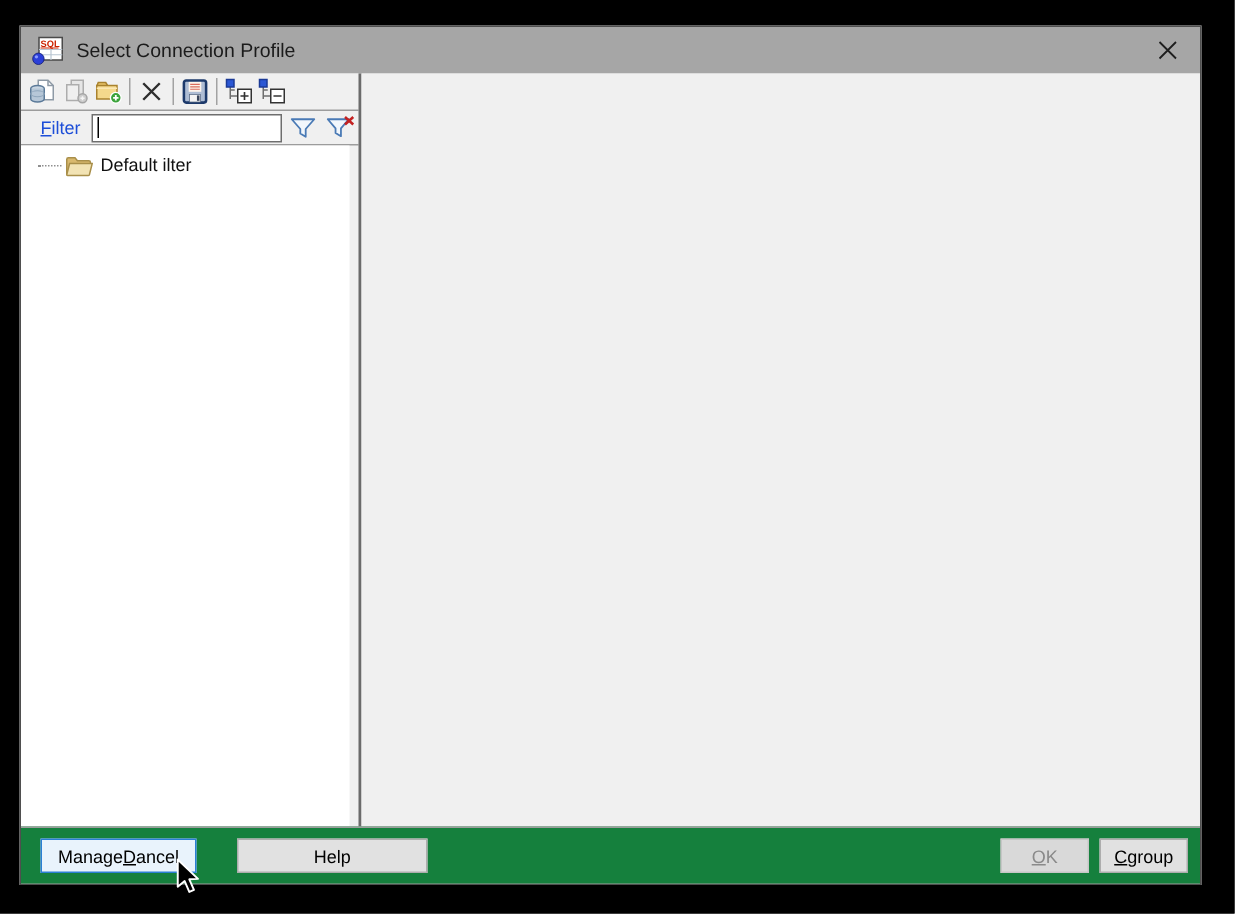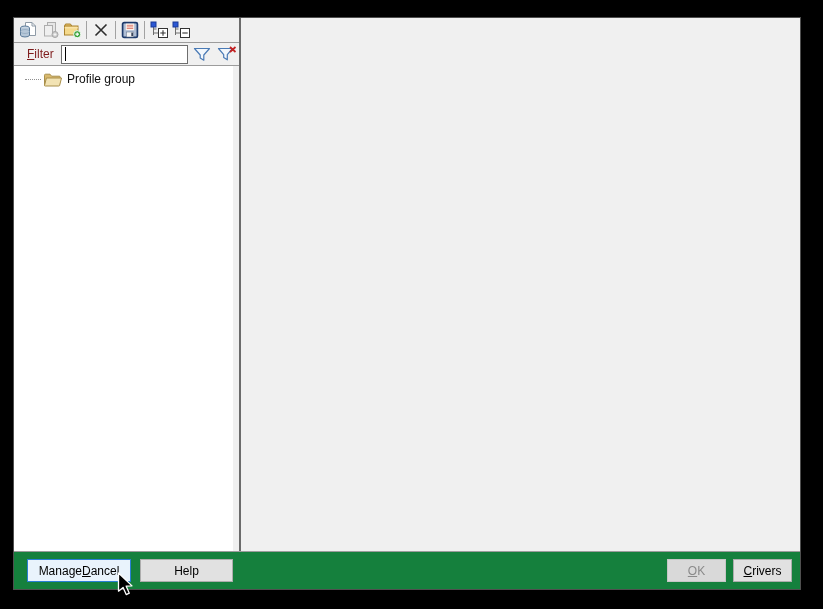--- a/index.html
+++ b/index.html
@@ -21,51 +21,69 @@
   .divider { width:2px; background:#6b6b6b; }
   .right-panel { flex:1; background:#f0f0f0; }
 
   
   .toolbar { height:25px; border-bottom:1px solid #9c9c9c; display:flex; align-items:center; padding:0 3px; flex:0 0 auto; }
   .tb-btn { width:22px; height:22px; display:flex; align-items:center; justify-content:center; background:transparent; border:none; padding:0; }
   .tb-sep { width:1px; height:18px; background:#a2a2a2; margin:0 3px; }
 
   
   .filter-row { height:23px; border-bottom:1px solid #9c9c9c; display:flex; align-items:center; padding-left:13px; flex:0 0 auto; }
-  .filter-label { font-size:12px; color:#7f1d1d; margin-right:7px; }
+  .filter-label { font-size:12px; color:#1d4ed8; margin-right:7px; }
   .u { text-decoration:underline; }
   .input-wrap { position:relative; width:127px; height:19px; }
   .filter-input { width:100%; height:100%; border:1px solid #6e6e6e; background:#fff; font-size:12px; padding:0 3px; outline:none; font-family:"Liberation Sans",sans-serif; }
   .caret { position:absolute; left:4px; top:2px; width:1px; height:14px; background:#000; }
   .funnel-btn { width:22px; height:20px; display:flex; align-items:center; justify-content:center; background:transparent; border:none; padding:0; margin-left:3px; }
 
   
   .tree { flex:1; background:#fff; margin-right:6px; padding-top:4px; overflow:hidden; }
   .tree-item { display:flex; align-items:center; height:18px; padding-left:11px; font-size:12px; color:#111; }
   .tree-connector { width:16px; height:0; border-top:1px dotted #8f8f8f; margin-right:2px; }
   .tree-item .folder { margin-right:5px; display:flex; }
 
   
   .footer { height:38px; border-top:1px solid #9c9c9c; background:#15803d; display:flex; align-items:center; padding:0 8px 0 13px; flex:0 0 auto; }
   .btn { height:23px; font-size:12px; font-family:"Liberation Sans",sans-serif; color:#000;
          background:#e1e1e1; border:1px solid #adadad; display:inline-flex; align-items:center; justify-content:center; }
   .btn-manage { width:104px; background:#e9f3fc; border-color:#2a7fd4; }
-  .btn-help { width:93px; margin-left:9px; }
+  .btn-help { width:127px; margin-left:27px; }
   .footer-spacer { flex:1; }
   .btn-ok { width:59px; background:#d9d9d9; border-color:#c6c6c6; color:#8a8a8a; }
   .btn-cancel { width:59px; margin-left:7px; }
 
   .cursor { position:absolute; left:117px; top:572px; z-index:5; }
 </style>
 </head>
 <body>
 
 <div id="stage">
   <div class="dialog">
 
+    <div class="titlebar">
+      <div class="app-icon">
+        <svg width="22" height="20" viewBox="0 0 22 20">
+          <rect x="5" y="1" width="15.5" height="15" fill="#ffffff" stroke="#4a4a4a" stroke-width="1"></rect>
+          <path d="M5 9 H20.5 M5 12.5 H20.5 M13 9 V16" stroke="#b9c6d2" stroke-width="0.8"></path>
+          <text x="6" y="7.2" font-size="6.2" font-weight="bold" fill="#cc2200" font-family="Liberation Sans, sans-serif">SQL</text>
+          <path d="M6 8 H18" stroke="#cc2200" stroke-width="0.8"></path>
+          <circle cx="4.6" cy="15.2" r="3.8" fill="#2b3fd8" stroke="#16207a" stroke-width="0.6"></circle>
+          <circle cx="3.3" cy="13.9" r="1.1" fill="#8b9bff"></circle>
+        </svg>
+      </div>
+      <div class="title-text">Select Connection Profile</div>
+      <div class="close-btn">
+        <svg width="13" height="13" viewBox="0 0 13 13">
+          <path d="M1 1 L12 12 M12 1 L1 12" stroke="#1e1e1e" stroke-width="1.2" fill="none"></path>
+        </svg>
+      </div>
+    </div>
 
     <div class="main">
 
       <div class="left-panel">
 
         <div class="toolbar">
           <button class="tb-btn">
             <svg width="18" height="18" viewBox="0 0 18 18">
               <path d="M6.5 1.5 H13 L16.5 5 V14.5 H6.5 Z" fill="#ffffff" stroke="#8e9aa6"></path>
               <path d="M13 1.5 V5 H16.5" fill="none" stroke="#8e9aa6"></path>
@@ -147,21 +165,21 @@
 
         <div class="tree">
           <div class="tree-item">
             <span class="tree-connector"></span>
             <span class="folder">
               <svg width="19" height="15" viewBox="0 0 19 15">
                 <path d="M1.5 13.5 V3.3 Q1.5 2.2 2.6 2.2 H7 L8.6 4.2 H16.2 Q17.3 4.2 17.3 5.3 V6" fill="#d9b96e" stroke="#a98f4a"></path>
                 <path d="M1.5 13.5 L3.4 6 H18.5 L16.6 13.5 Q16.4 14 15.8 14 H2.2 Q1.5 14 1.5 13.5 Z" fill="#f2e3b4" stroke="#a98f4a"></path>
               </svg>
             </span>
-            <span>Profile group</span>
+            <span>Default ilter</span>
           </div>
         </div>
       </div>
 
       <div class="divider"></div>
 
       <div class="right-panel"></div>
     </div>
 
     <div class="footer">
@@ -173,21 +191,21 @@
       <button class="btn btn-help">
           <span>Help</span>
         </button>
       <div class="footer-spacer"></div>
       <button class="btn btn-ok" disabled="">
           <span class="u">O</span>
           <span>K</span>
         </button>
       <button class="btn btn-cancel">
           <span class="u">C</span>
-          <span>rivers</span>
+          <span>group</span>
         </button>
     </div>
   </div>
 
   <svg class="cursor" width="18" height="26" viewBox="0 0 18 26">
     <polygon points="1.5,1 1.5,19.2 6.1,15.4 9.2,22.6 12.3,21.2 9.2,14.2 15,13.9" fill="#000000" stroke="#ffffff" stroke-width="1.3" stroke-linejoin="round"></polygon>
   </svg>
 </div>
 
 </body></html>

